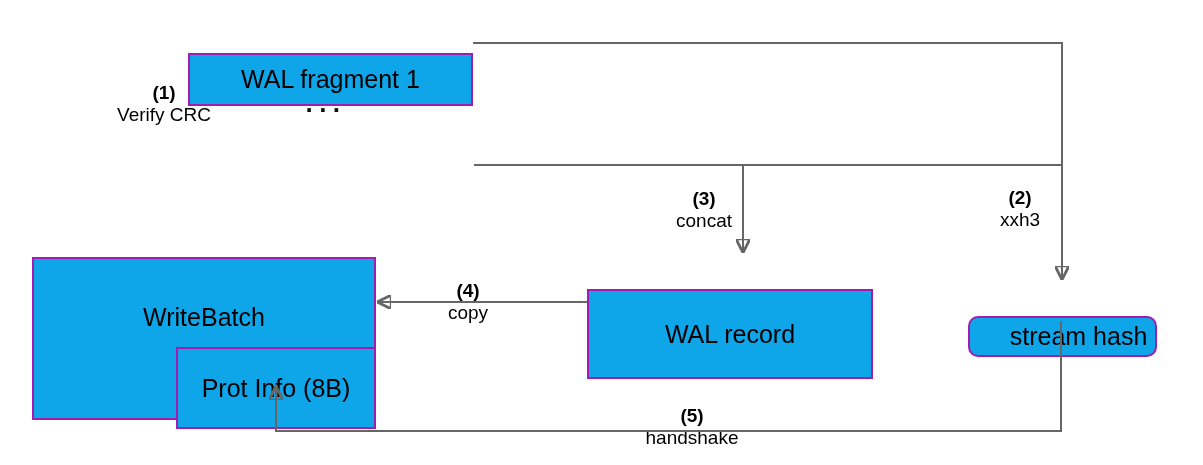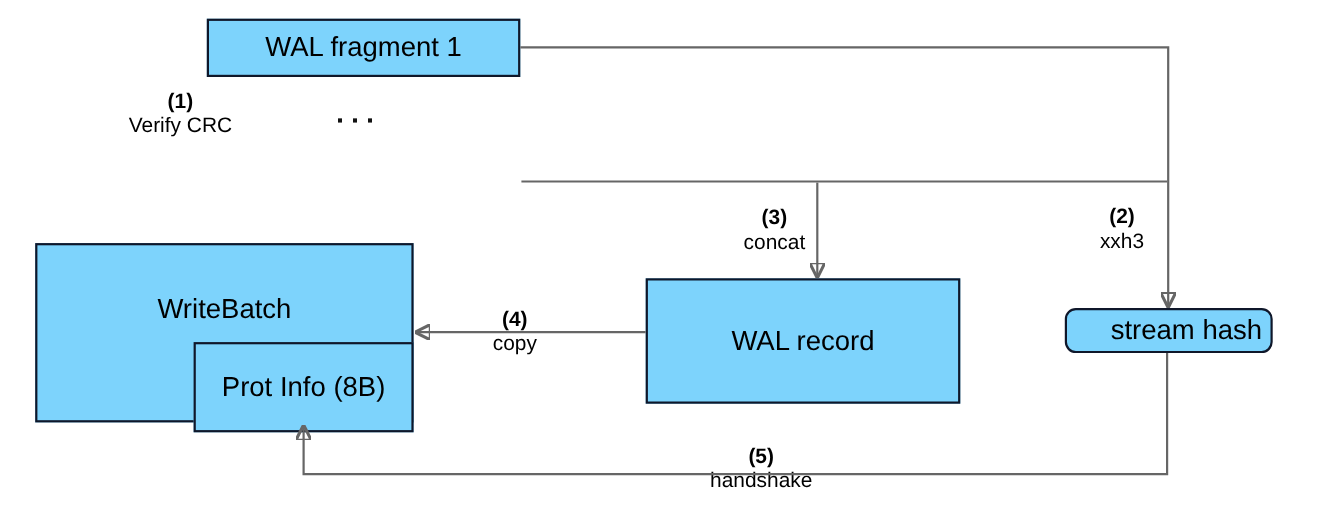--- a/index.html
+++ b/index.html
@@ -11,37 +11,38 @@
   .canvas {
     position: relative;
     width: 1203px;
     height: 465px;
     background: #ffffff;
     overflow: hidden;
   }
   .node {
     position: absolute;
     box-sizing: border-box;
-    background: #7dd3fc;
-    border: 2px solid #0f172a;
+    background: #0ea5e9;
+    border: 2px solid #a21caf;
     display: flex;
     align-items: center;
     justify-content: center;
     font-size: 25px;
     color: #000000;
     white-space: nowrap;
+    margin-top: 36px;
   }
   .node.rounded {
     border-radius: 10px;
   }
   #wal-fragment-1 { left: 188px; top: 17px;  width: 285px; height: 53px; }
   #wal-fragment-n { left: 188px; top: 137px; width: 286px; height: 54px; }
   #write-batch    { left: 32px;  top: 221px; width: 344px; height: 163px; padding-bottom: 42px; }
   #prot-info      { left: 176px; top: 311px; width: 200px; height: 82px; }
-  #wal-record     { left: 587px; top: 253px; width: 286px; height: 114px; justify-content: center; }
+  #wal-record     { left: 587px; top: 253px; width: 286px; height: 90px; justify-content: center; }
   #stream-hash    { left: 968px; top: 280px; width: 189px; height: 41px; font-size: 25px; padding-left: 32px; }
 
   .step-label {
     position: absolute;
     transform: translate(-50%, -50%);
     text-align: center;
     font-size: 19px;
     line-height: 22px;
     color: #000000;
     white-space: nowrap;

